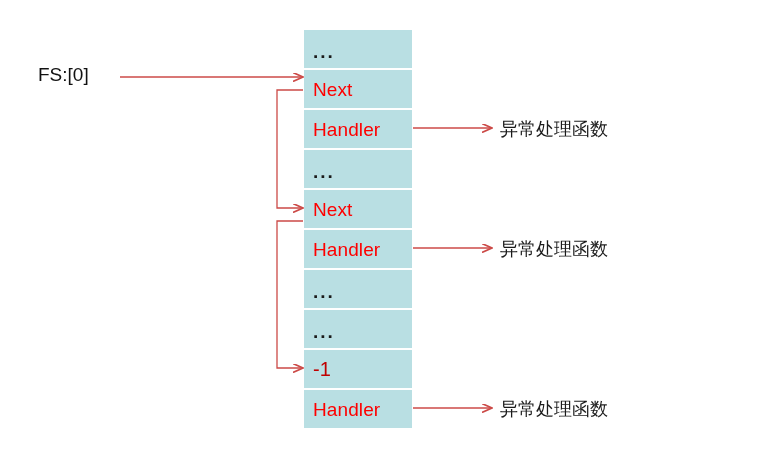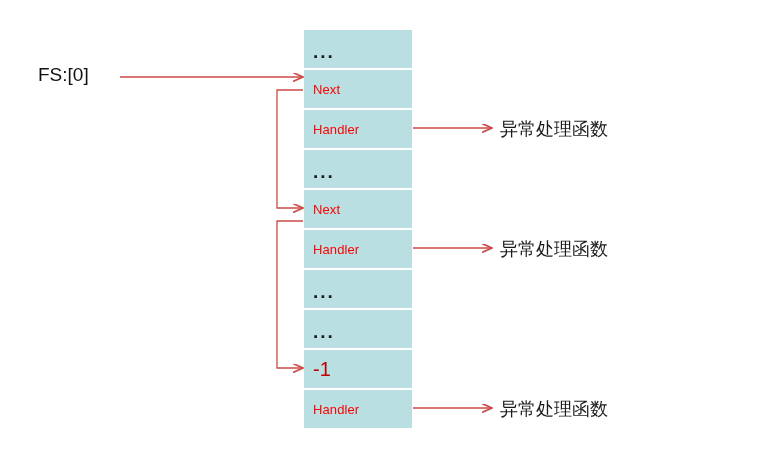--- a/index.html
+++ b/index.html
@@ -34,21 +34,21 @@
     left: 0;
     width: 108px;
     height: 38px;
     background: #b9dfe3;
     box-sizing: border-box;
     display: flex;
     align-items: center;
     padding-left: 9px;
   }
   .cell-label {
-    font-size: 13px;
+    font-size: 19px;
     line-height: 1;
     white-space: nowrap;
     letter-spacing: 0.1px;
   }
   .label-red   { color: #fe0000; }
   .label-dkred { color: #c00000; font-size: 20px; }
   .label-ellipsis {
     color: #1a1a1a;
     font-size: 19px;
     letter-spacing: 2px;

